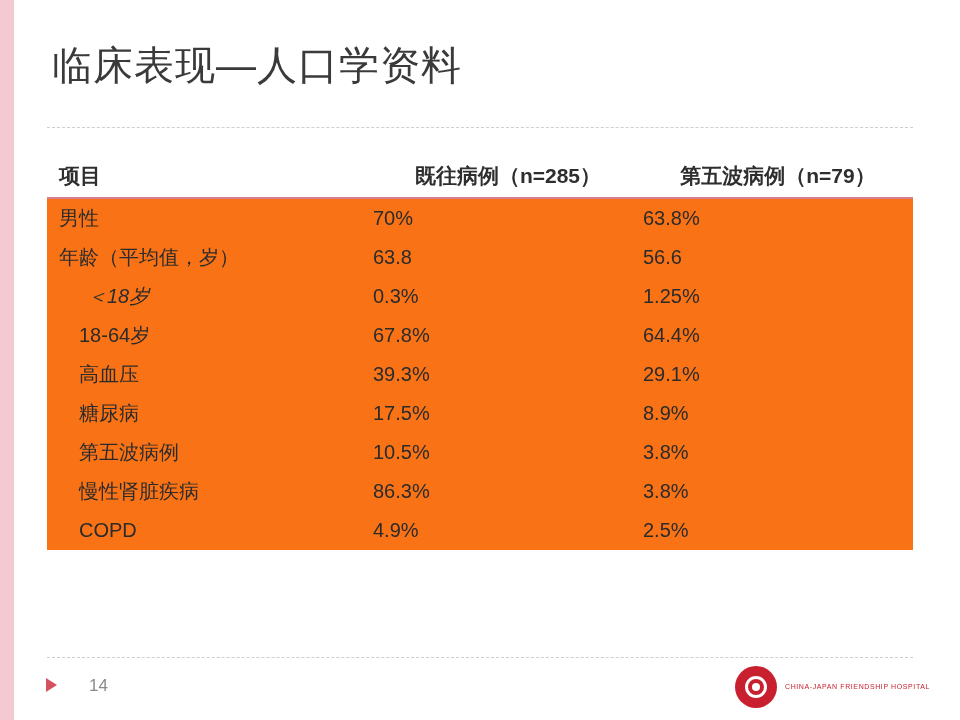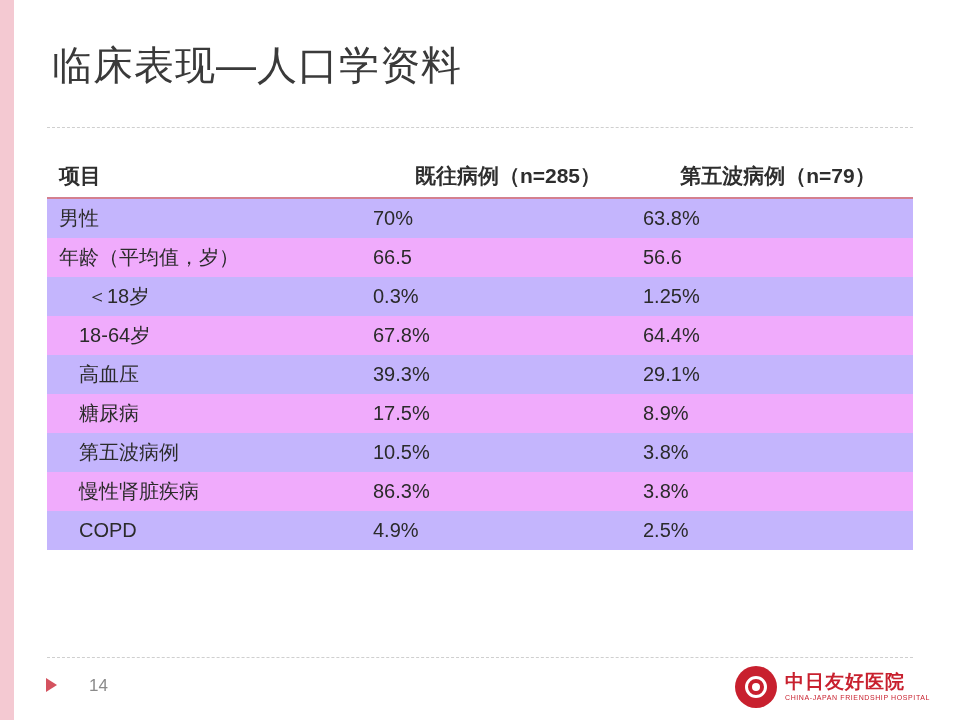--- a/index.html
+++ b/index.html
@@ -85,27 +85,28 @@
     vertical-align: middle;
   }
   .drow td.c0 {
     text-align: left;
     padding-left: 12px;
   }
   .drow td.c1, .drow td.c2 {
     text-align: left;
   }
   .drow.shaded td {
-    background: #c4b5fd;
+    background: #f97316;
   }
   .drow.plain td {
-    background: #f0abfc;
+    background: #f97316;
   }
   .indent1 {
     padding-left: 40px !important;
+    font-style: italic;
   }
   .indent2 {
     padding-left: 32px !important;
   }
   .small-label {
     font-size: 19px;
   }
   .bottom-rule {
     position: absolute;
     left: 47px;
@@ -218,21 +219,21 @@
         </tr>
       </thead>
       <tbody>
         <tr class="drow shaded">
           <td class="c0">男性</td>
           <td class="c1">70%</td>
           <td class="c2">63.8%</td>
         </tr>
         <tr class="drow plain">
           <td class="c0 small-label">年龄（平均值，岁）</td>
-          <td class="c1">66.5</td>
+          <td class="c1">63.8</td>
           <td class="c2">56.6</td>
         </tr>
         <tr class="drow shaded">
           <td class="c0 indent1">＜18岁</td>
           <td class="c1">0.3%</td>
           <td class="c2">1.25%</td>
         </tr>
         <tr class="drow plain">
           <td class="c0 indent2">18-64岁</td>
           <td class="c1">67.8%</td>
@@ -267,18 +268,17 @@
     </table>
   </div>
 
   <div class="bottom-rule"></div>
   <div class="page-marker"></div>
   <div class="page-num">14</div>
 
   <div class="logo">
     <div class="logo-mark"></div>
     <div class="logo-text">
-      <div class="logo-cn">中日友好医院</div>
       <div class="logo-en">CHINA-JAPAN FRIENDSHIP HOSPITAL</div>
     </div>
   </div>
 
 </div>
 
 </body></html>

